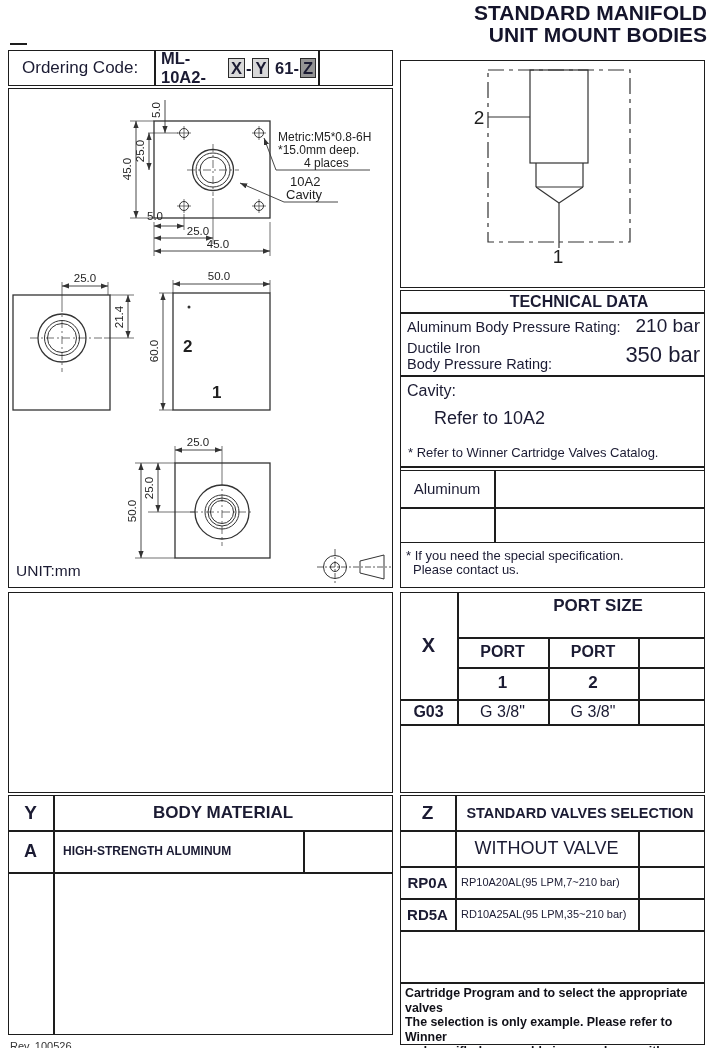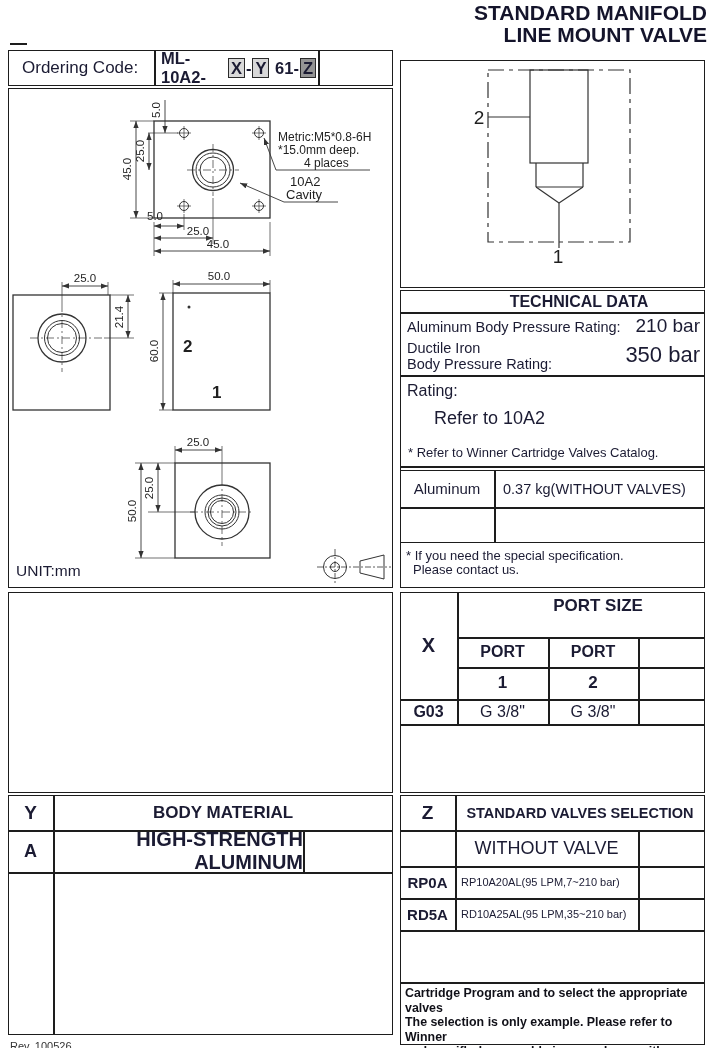--- a/index.html
+++ b/index.html
@@ -22,21 +22,21 @@
   svg text{fill:#1f1f1f;font-family:"Liberation Sans",sans-serif;}
   .note-line{line-height:14.6px;}
 </style>
 </head>
 <body>
 
 <div class="page">
 
   <div class="title">
     <div>STANDARD MANIFOLD</div>
-    <div>LINE MOUNT VALVE</div>
+    <div>UNIT MOUNT BODIES</div>
   </div>
 
   <div class="ln" style="left:10px;top:43px;width:17px;height:2px;"></div>
 
   <div class="box" style="left:8px;top:50px;width:385px;height:36px;"></div>
   <div class="cell left" style="left:22px;top:50px;width:130px;height:36px;font-size:17px;">Ordering Code:</div>
   <div class="ln" style="left:154px;top:50px;width:1.5px;height:36px;"></div>
   <div class="ln" style="left:318px;top:50px;width:1.5px;height:36px;"></div>
   <div class="cell left b" style="left:161px;top:50px;width:156px;height:36px;font-size:16.5px;">
     <span>ML-10A2-</span>
@@ -212,30 +212,29 @@
   <div class="cell b" style="left:400px;top:290px;width:358px;height:23px;font-size:16px;">TECHNICAL DATA</div>
   <div class="box" style="left:400px;top:313px;width:305px;height:275px;"></div>
 
   <div class="cell left" style="left:407px;top:315px;width:215px;height:24px;font-size:14.5px;">Aluminum Body Pressure Rating:</div>
   <div class="cell right" style="left:612px;top:313px;width:88px;height:26px;font-size:19px;">210 bar</div>
   <div class="abs" style="left:407px;top:340px;font-size:14.5px;">Ductile Iron</div>
   <div class="abs" style="left:407px;top:356px;font-size:14.5px;">Body Pressure Rating:</div>
   <div class="cell right" style="left:612px;top:342px;width:88px;height:26px;font-size:22px;">350 bar</div>
   <div class="ln" style="left:400px;top:375px;width:305px;height:1.5px;"></div>
 
-  <div class="abs" style="left:407px;top:382px;font-size:16px;">Rating:</div>
+  <div class="abs" style="left:407px;top:382px;font-size:16px;">Cavity:</div>
   <div class="abs" style="left:434px;top:408px;font-size:18px;">Refer to 10A2</div>
   <div class="abs" style="left:408px;top:445px;font-size:13px;">* Refer to Winner Cartridge Valves Catalog.</div>
 
   <div class="ln" style="left:400px;top:466px;width:305px;height:1.5px;"></div>
   <div class="box" style="left:400px;top:470px;width:305px;height:73px;"></div>
   <div class="ln" style="left:494px;top:470px;width:1.5px;height:73px;"></div>
   <div class="ln" style="left:400px;top:507px;width:305px;height:1.5px;"></div>
   <div class="cell" style="left:400px;top:470px;width:94px;height:37px;font-size:15px;">Aluminum</div>
-  <div class="cell left" style="left:503px;top:470px;width:200px;height:37px;font-size:14.5px;">0.37 kg(WITHOUT VALVES)</div>
 
   <div class="abs" style="left:406px;top:548px;font-size:13px;">* If you need the special specification.</div>
   <div class="abs" style="left:413px;top:562px;font-size:13px;">Please contact us.</div>
 
   <div class="box" style="left:8px;top:592px;width:385px;height:201px;"></div>
 
   <div class="box" style="left:400px;top:592px;width:305px;height:201px;"></div>
   <div class="ln" style="left:457px;top:592px;width:1.5px;height:132px;"></div>
   <div class="ln" style="left:548px;top:637px;width:1.5px;height:87px;"></div>
   <div class="ln" style="left:638px;top:637px;width:1.5px;height:87px;"></div>
@@ -254,21 +253,21 @@
   <div class="cell" style="left:548px;top:699px;width:90px;height:25px;font-size:16px;">G 3/8"</div>
 
   <div class="box" style="left:8px;top:795px;width:385px;height:240px;"></div>
   <div class="ln" style="left:53px;top:795px;width:1.5px;height:240px;"></div>
   <div class="ln" style="left:8px;top:830px;width:385px;height:1.5px;"></div>
   <div class="ln" style="left:8px;top:872px;width:385px;height:1.5px;"></div>
   <div class="ln" style="left:303px;top:830px;width:1.5px;height:42px;"></div>
   <div class="cell b" style="left:8px;top:795px;width:45px;height:35px;font-size:19px;">Y</div>
   <div class="cell b" style="left:53px;top:795px;width:340px;height:35px;font-size:17px;">BODY MATERIAL</div>
   <div class="cell b" style="left:8px;top:830px;width:45px;height:42px;font-size:18px;">A</div>
-  <div class="cell left b" style="left:63px;top:830px;width:240px;height:42px;font-size:20px;text-align:right;">HIGH-STRENGTH ALUMINUM</div>
+  <div class="cell left b" style="left:63px;top:830px;width:240px;height:42px;font-size:12px;">HIGH-STRENGTH ALUMINUM</div>
 
   <div class="box" style="left:400px;top:795px;width:305px;height:250px;"></div>
   <div class="ln" style="left:455px;top:795px;width:1.5px;height:135px;"></div>
   <div class="ln" style="left:638px;top:830px;width:1.5px;height:100px;"></div>
   <div class="ln" style="left:400px;top:830px;width:305px;height:1.5px;"></div>
   <div class="ln" style="left:400px;top:866px;width:305px;height:1.5px;"></div>
   <div class="ln" style="left:400px;top:898px;width:305px;height:1.5px;"></div>
   <div class="ln" style="left:400px;top:930px;width:305px;height:1.5px;"></div>
   <div class="ln" style="left:400px;top:982px;width:305px;height:1.5px;"></div>
   <div class="cell b" style="left:400px;top:795px;width:55px;height:35px;font-size:19px;">Z</div>

